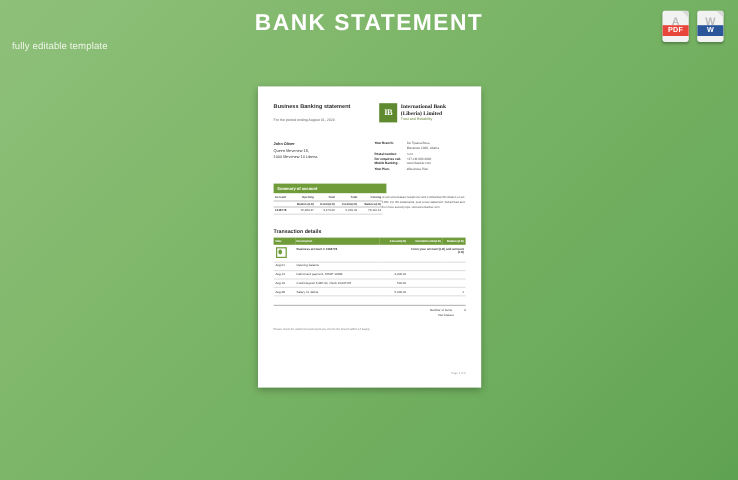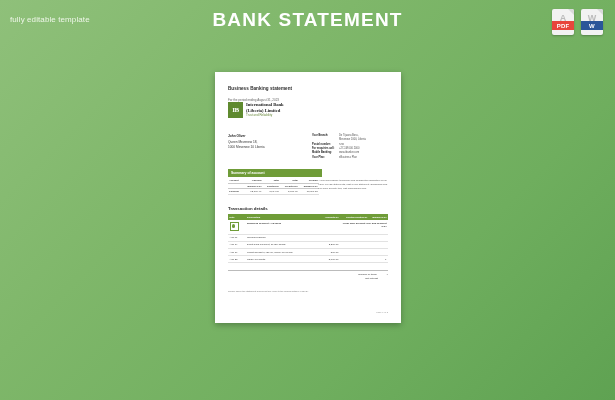--- a/index.html
+++ b/index.html
@@ -29,21 +29,21 @@
   .brand-logo {
     font-size: 17px;
     font-weight: bold;
     letter-spacing: -0.3px;
     line-height: 1.1;
     color: #ffffff;
   }
   .brand-tag {
     font-size: 8px;
     color: #eef6e8;
-    margin-top: 7px;
+    margin-top: 26px;
     letter-spacing: 0.1px;
   }
   .doc-title {
     position: absolute;
     left: 0;
     right: 0;
     top: 9px;
     text-align: center;
     color: #ffffff;
     font-size: 19px;
@@ -114,21 +114,20 @@
     right: 13px;
     top: 14px;
     bottom: 10px;
   }
 
   
   .doc-head {
     display: flex;
     justify-content: flex-start;
     align-items: flex-start;
-    flex-direction: column;
   }
   .doc-head-left { width: 88px; }
   .doc-h1 {
     font-size: 4.6px;
     font-weight: bold;
     color: #2b2b2b;
     letter-spacing: .05px;
   }
   .doc-sub {
     font-size: 3px;

